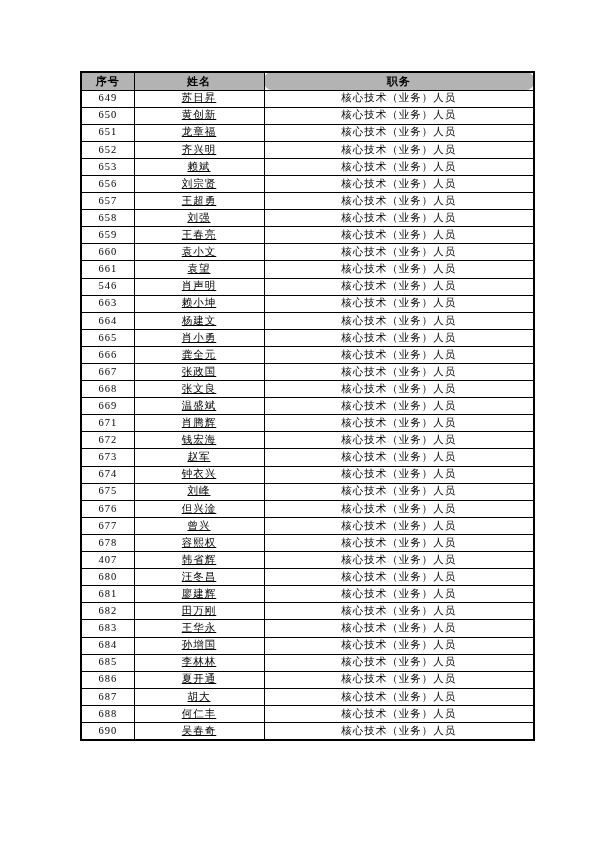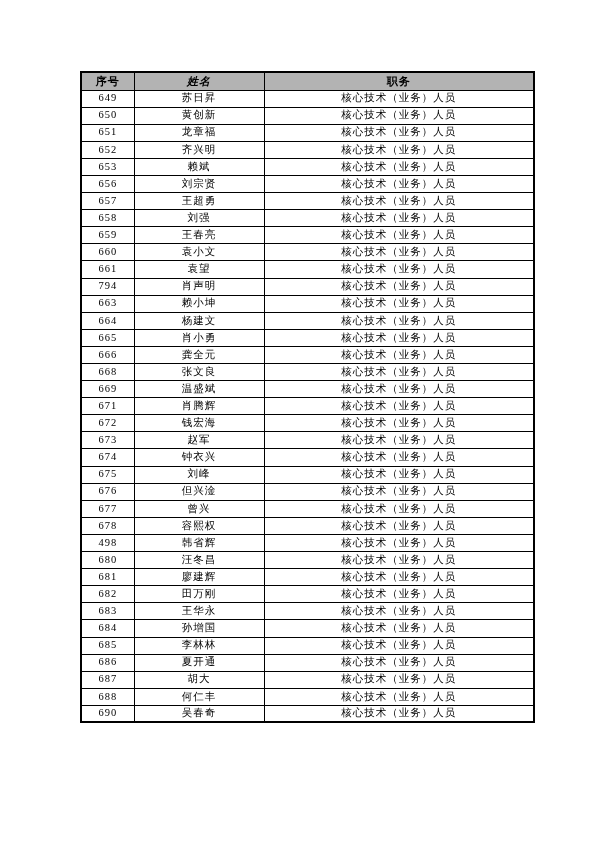--- a/index.html
+++ b/index.html
@@ -36,38 +36,38 @@
   }
   table.personnel th {
     height: 18px;
     font-weight: bold;
     font-size: 11px;
   }
   table.personnel td {
     height: 17.1px;
   }
   .col-no   { width: 53px;  }
-  .col-name { width: 130px; }
+  .col-name { width: 130px; text-decoration: underline; }
   .col-role { width: 270px; }
 </style>
 </head>
 <body>
 
 <div class="page">
   <table class="personnel">
     <colgroup>
       <col class="col-no">
       <col class="col-name">
       <col class="col-role">
     </colgroup>
     <thead>
       <tr>
         <th style="background: rgb(179, 179, 179);">序号</th>
-        <th style="background: rgb(179, 179, 179); font-style: italic;">姓名</th>
-        <th style="background: rgb(179, 179, 179);">职务</th>
+        <th style="background: rgb(179, 179, 179);">姓名</th>
+        <th style="background: rgb(179, 179, 179); border-radius: 8px;">职务</th>
       </tr>
     </thead>
     <tbody>
         <tr>
           <td class="col-no">649</td>
           <td class="col-name">苏日昇</td>
           <td class="col-role">核心技术（业务）人员</td>
         </tr>
         <tr>
           <td class="col-no">650</td>
@@ -113,21 +113,21 @@
           <td class="col-no">660</td>
           <td class="col-name">袁小文</td>
           <td class="col-role">核心技术（业务）人员</td>
         </tr>
         <tr>
           <td class="col-no">661</td>
           <td class="col-name">袁望</td>
           <td class="col-role">核心技术（业务）人员</td>
         </tr>
         <tr>
-          <td class="col-no">794</td>
+          <td class="col-no">546</td>
           <td class="col-name">肖声明</td>
           <td class="col-role">核心技术（业务）人员</td>
         </tr>
         <tr>
           <td class="col-no">663</td>
           <td class="col-name">赖小坤</td>
           <td class="col-role">核心技术（业务）人员</td>
         </tr>
         <tr>
           <td class="col-no">664</td>
@@ -138,20 +138,25 @@
           <td class="col-no">665</td>
           <td class="col-name">肖小勇</td>
           <td class="col-role">核心技术（业务）人员</td>
         </tr>
         <tr>
           <td class="col-no">666</td>
           <td class="col-name">龚全元</td>
           <td class="col-role">核心技术（业务）人员</td>
         </tr>
         <tr>
+          <td class="col-no">667</td>
+          <td class="col-name">张政国</td>
+          <td class="col-role">核心技术（业务）人员</td>
+        </tr>
+        <tr>
           <td class="col-no">668</td>
           <td class="col-name">张文良</td>
           <td class="col-role">核心技术（业务）人员</td>
         </tr>
         <tr>
           <td class="col-no">669</td>
           <td class="col-name">温盛斌</td>
           <td class="col-role">核心技术（业务）人员</td>
         </tr>
         <tr>
@@ -188,21 +193,21 @@
           <td class="col-no">677</td>
           <td class="col-name">曾兴</td>
           <td class="col-role">核心技术（业务）人员</td>
         </tr>
         <tr>
           <td class="col-no">678</td>
           <td class="col-name">容熙权</td>
           <td class="col-role">核心技术（业务）人员</td>
         </tr>
         <tr>
-          <td class="col-no">498</td>
+          <td class="col-no">407</td>
           <td class="col-name">韩省辉</td>
           <td class="col-role">核心技术（业务）人员</td>
         </tr>
         <tr>
           <td class="col-no">680</td>
           <td class="col-name">汪冬昌</td>
           <td class="col-role">核心技术（业务）人员</td>
         </tr>
         <tr>
           <td class="col-no">681</td>

